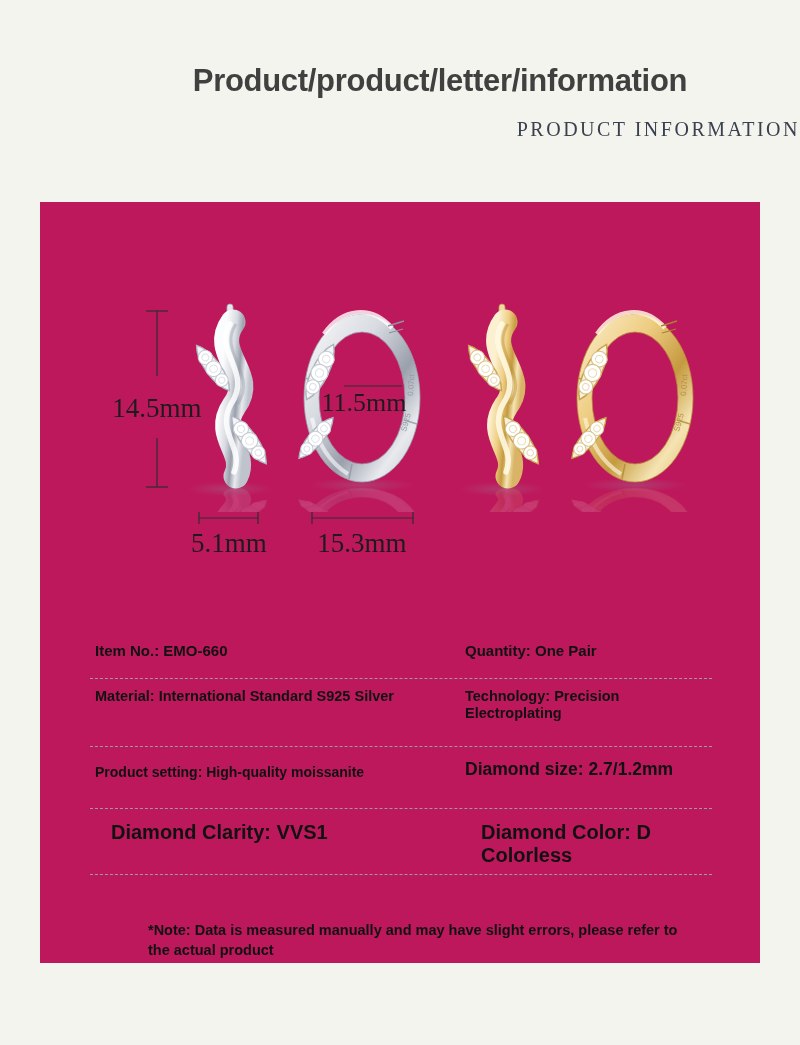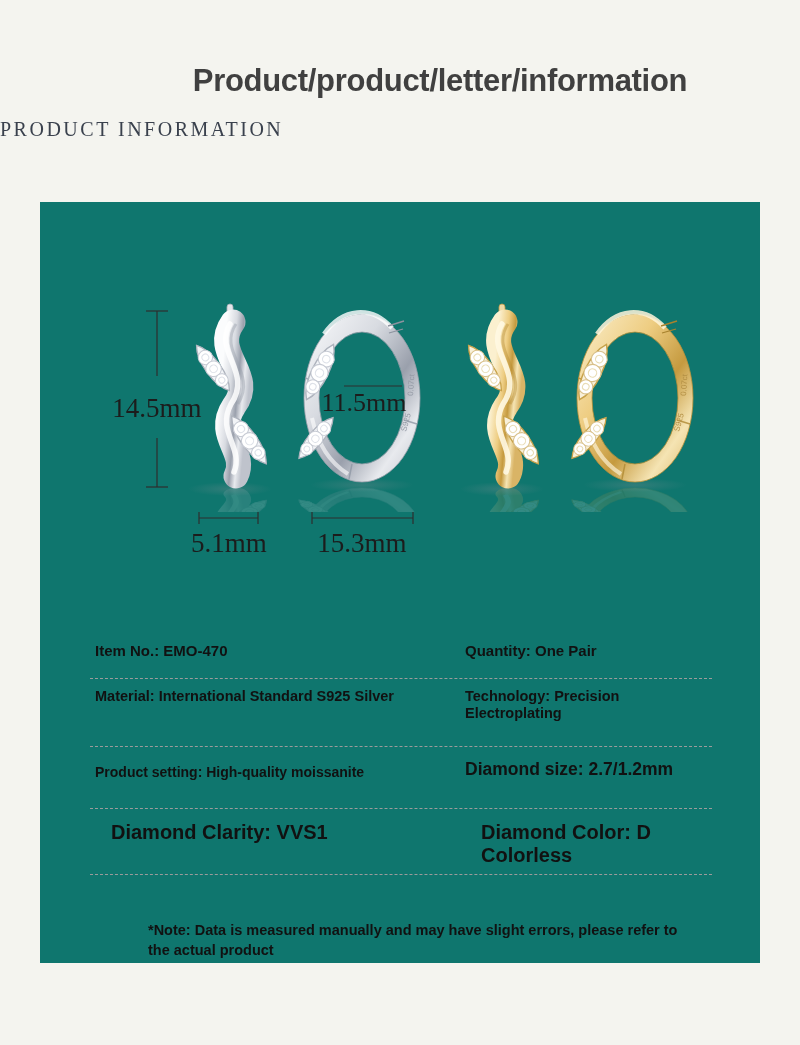--- a/index.html
+++ b/index.html
@@ -12,29 +12,29 @@
   }
   .page-title {
     position:absolute; top:63px; left:0; width:800px;
     margin:0; text-align:center;
     font-size:31px; font-weight:bold; letter-spacing:-0.3px;
     color:#404040;
     padding-left:40px;
   }
   .page-subtitle {
     position:absolute; top:118px; left:0; width:800px;
-    text-align:left;
+    text-align:right;
     font-family:"Liberation Serif", serif;
     font-size:20px; letter-spacing:2.5px;
     color:#3a414d;
   }
   .card {
     position:absolute; left:40px; top:202px;
     width:720px; height:761px;
-    background:#0f766e;
+    background:#be185d;
   }
   .photo-svg { position:absolute; left:0; top:88px; }
   .spec { position:absolute; left:0; top:438px; width:720px; color:#101010; }
   .srow { position:relative; }
   .cell { position:absolute; font-weight:bold; color:#111; }
   .cell.l { left:55px; width:330px; }
   .cell.r { left:425px; width:250px; }
   .srow0 { height:38px; } .srow0 .cell { top:2px; font-size:15px; }
   .srow1 { height:67px;padding-left:36px; } .srow1 .cell { top:9px; font-size:14.5px; line-height:17px; }
   .srow1 .l { width:310px; } .srow1 .r { width:200px; }
@@ -197,21 +197,21 @@
     <g stroke="#2e2e2e" stroke-width="1.2">
       <line x1="272" y1="228" x2="373" y2="228"></line>
       <line x1="272" y1="222" x2="272" y2="234"></line>
       <line x1="373" y1="222" x2="373" y2="234"></line>
     </g>
     <text class="measure" x="322" y="262" text-anchor="middle" font-size="27">15.3mm</text>
   </svg>
 
   <div class="spec">
     <div class="srow srow0">
-      <div class="cell l">Item No.: EMO-470</div>
+      <div class="cell l">Item No.: EMO-660</div>
       <div class="cell r">Quantity: One Pair</div>
     </div>
     <div class="divider"></div>
     <div class="srow srow1">
       <div class="cell l">Material: International Standard S925 Silver</div>
       <div class="cell r">Technology: Precision Electroplating</div>
     </div>
     <div class="divider"></div>
     <div class="srow srow2">
       <div class="cell l">Product setting: High-quality moissanite</div>

